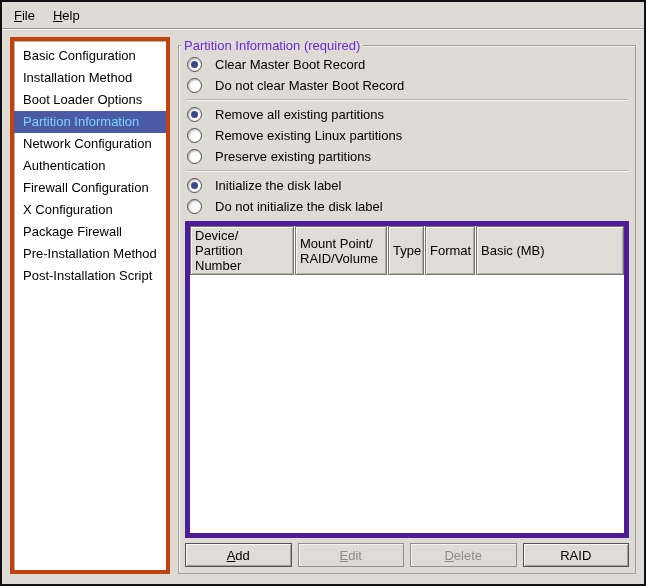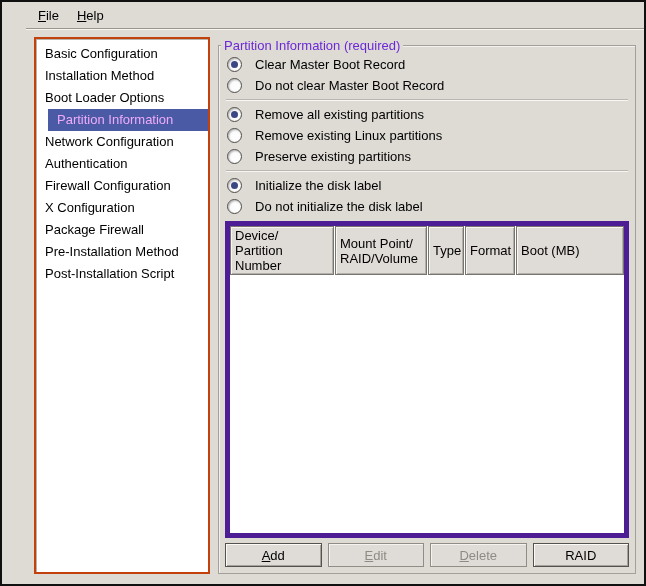--- a/index.html
+++ b/index.html
@@ -4,43 +4,42 @@
 <style>
   html,body {margin:0; padding:0; background:#6b6b6b;}
   .window {
     width:646px; height:586px; box-sizing:border-box;
     border:2px solid #101010;
     background:var(--window_bg,#dedbd5);
     font-family:"Liberation Sans",sans-serif;
     font-size:13px; color:#000;
     display:flex; flex-direction:column;
     position:relative;
-    padding-left:24px;
   }
   
   .menubar {
     display:flex; align-items:center;
     height:26px; flex:none; padding-left:3px;
     border-bottom:1px solid #99968e;
     box-shadow:0 1px 0 #f6f5f1;
   }
   .menu-item {padding:3px 9px; cursor:default;}
   .mn {text-decoration:underline;}
   
   .content {flex:1; display:flex; gap:8px; padding:8px 8px 10px 8px; min-height:0;}
   
   .sidebar {
-    width:176px; flex:none; box-sizing:border-box;
+    width:160px; flex:none; box-sizing:border-box;
     background:#ffffff;
-    border:2px solid #c2410c;
+    border:4px solid #c2410c;
     box-shadow:inset 1px 1px 0 #b7b4ae;
     padding-top:4px; overflow:hidden;
   }
   .side-item {height:22px; line-height:22px; padding-left:9px; white-space:nowrap;}
-  .side-item.selected {background:var(--selection,#4b5aa5); color:#f0abfc;margin-left:12px;}
+  .side-item.selected {background:var(--selection,#4b5aa5); color:#7dd3fc;}
   
   .frame {
     flex:1; min-width:0; position:relative;
     margin-top:8px; box-sizing:border-box;
     border:1px solid #a3a099;
     box-shadow:inset 1px 1px 0 #f2f1ed;
     padding:8px 6px 6px 6px;
     display:flex; flex-direction:column;
   }
   .frame-title {
@@ -160,21 +159,21 @@
       </div>
 
       <div class="tableview">
         <div class="thead">
           <div class="th c1">Device/
 Partition Number</div>
           <div class="th c2">Mount Point/
 RAID/Volume</div>
           <div class="th c3">Type</div>
           <div class="th c4">Format</div>
-          <div class="th c5">Boot (MB)</div>
+          <div class="th c5">Basic (MB)</div>
         </div>
         <div class="tbody"></div>
       </div>
 
       <div class="button-row">
         <button class="btn"><span class="mn">A</span>dd</button>
         <button class="btn disabled" aria-disabled="true"><span class="mn">E</span>dit</button>
         <button class="btn disabled" aria-disabled="true"><span class="mn">D</span>elete</button>
         <button class="btn">RAID</button>
       </div>

